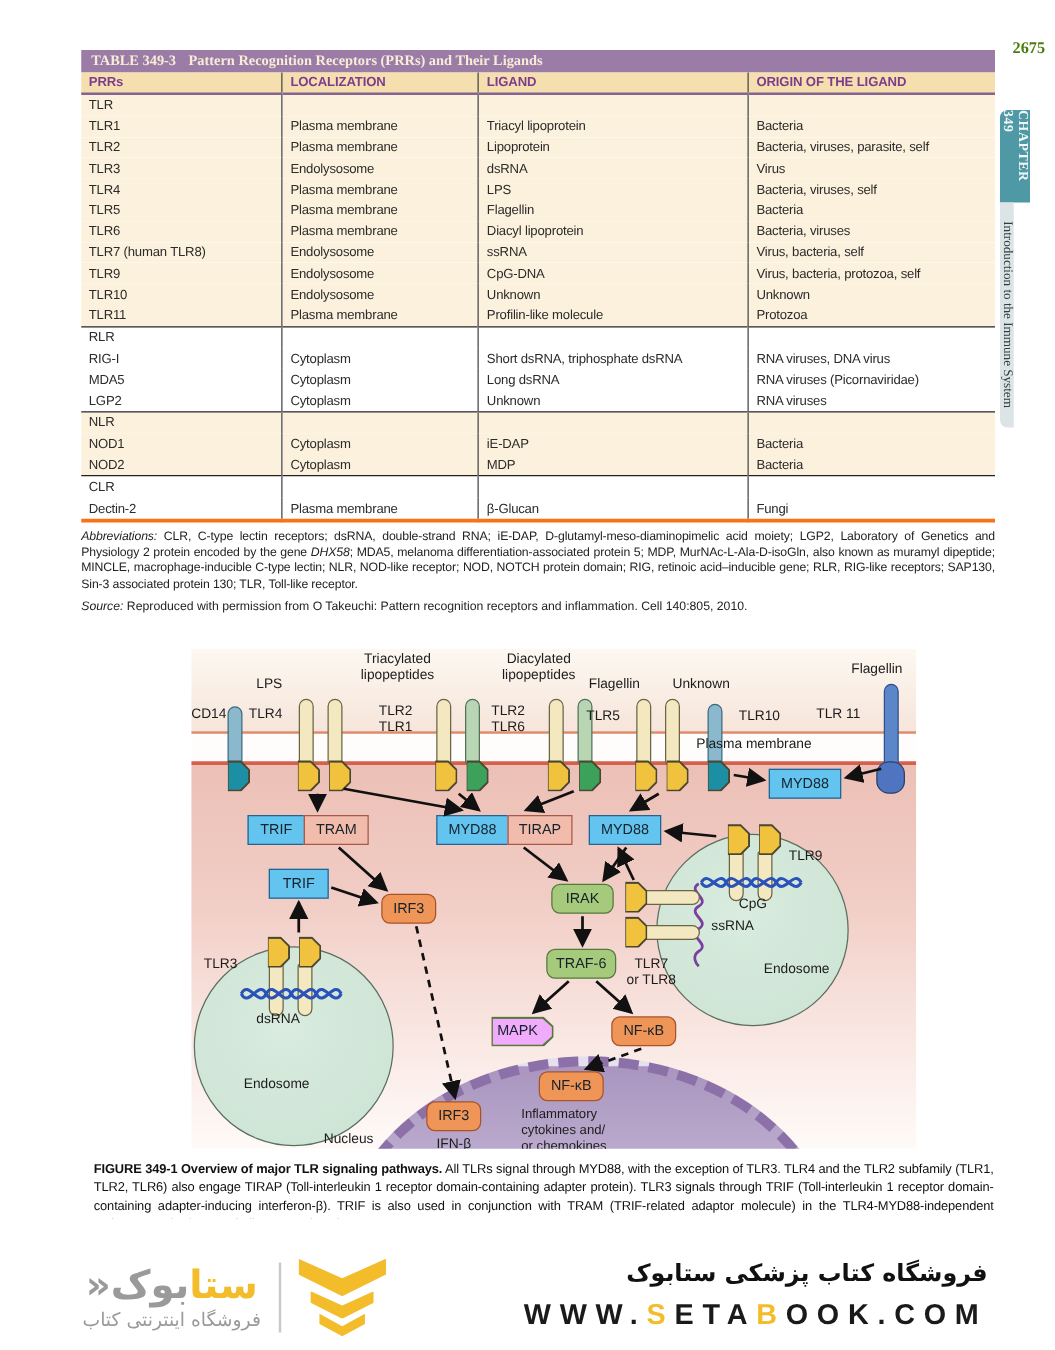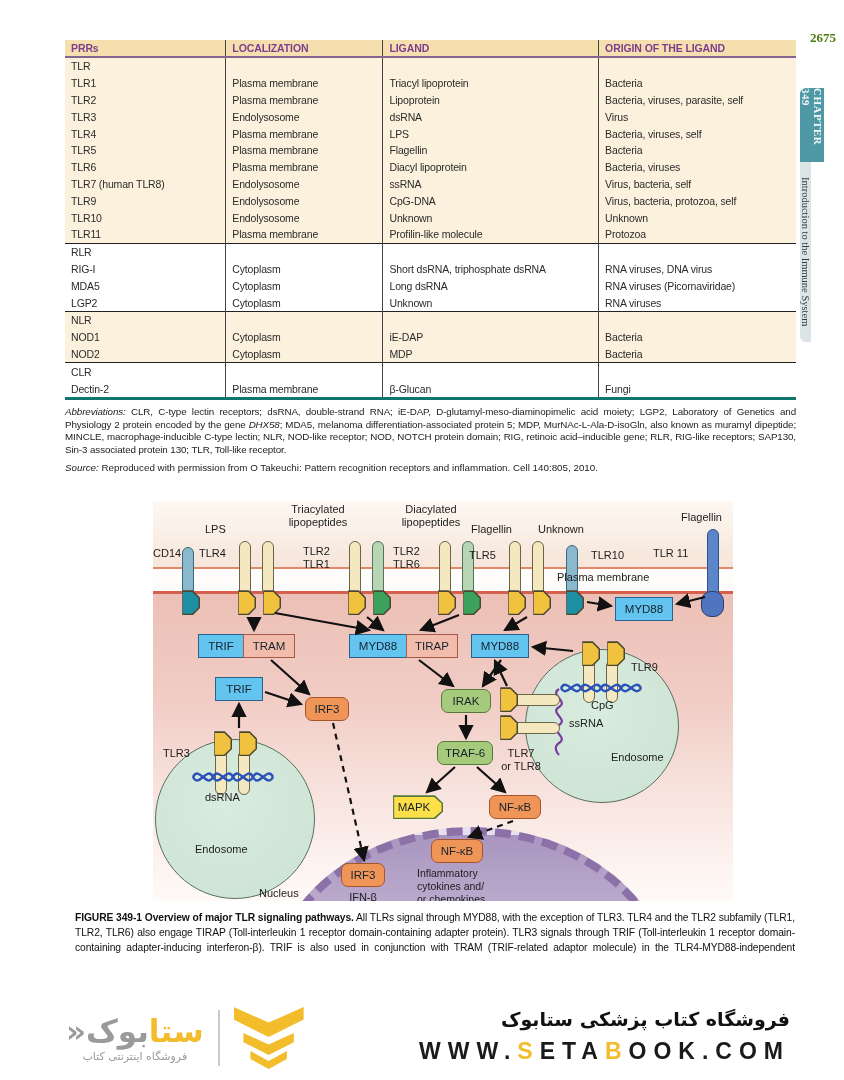--- a/index.html
+++ b/index.html
@@ -14,21 +14,21 @@
     font-family:"Liberation Serif",serif;font-weight:bold;font-size:11px;letter-spacing:.5px;}
   .chtab .light{background:#dde4e5;color:#2e3d42;height:180px;border-radius:0 0 0 6px;
     writing-mode:vertical-rl;display:flex;align-items:center;justify-content:center;
     font-family:"Liberation Serif",serif;font-size:10.5px;}
 
   
   .content{position:absolute;left:65px;top:40px;width:731px;}
   .tbl-title{background:#9b7ca7;color:#f7ecd8;font-family:"Liberation Serif",serif;font-weight:bold;
     font-size:11.5px;padding:3px 8px;height:12px;line-height:12px;}
   .tbl-title .rest{margin-left:10px;}
-  table.prr{border-collapse:collapse;width:100%;table-layout:fixed;border-bottom:3px solid #0f766e;}
+  table.prr{border-collapse:collapse;width:100%;table-layout:fixed;border-bottom:3px solid #f97316;}
   table.prr th{background:#f6dfae;color:#7d3d8f;font-size:10.5px;text-align:left;
     padding:2px 6px;border-bottom:2.5px solid #85648f;font-weight:bold;letter-spacing:-.1px;}
   table.prr td{font-size:10.5px;color:#2b2b2b;padding:0 6px;height:16.8px;line-height:12px;
     letter-spacing:-.15px;overflow:hidden;white-space:nowrap;}
   table.prr td:nth-child(n+2),table.prr th:nth-child(n+2){border-left:1px solid #444;}
   col.c0{width:22%}col.c1{width:21.5%}col.c2{width:29.5%}col.c3{width:27%}
   tr.cream td{background:#fcf1dd;}
   tr.white td{background:#ffffff;}
   tr.sec td{border-top:1.4px solid #222;}
   td.indent{padding-left:18px;}
@@ -77,21 +77,21 @@
     font-size:11.5px;color:#16222c;box-sizing:border-box;z-index:7;border:1.5px solid;}
   .bx.blue{background:#62c4ef;border-color:#2a628e;}
   .bx.pink{background:#f2bcac;border-color:#a85a48;}
   .bx.orange{background:#ef9557;border-color:#a8542a;border-radius:7px;}
   .bx.green{background:#a6ca7c;border-color:#55783b;border-radius:7px;}
   .duo{position:absolute;display:flex;z-index:7;}
   .duo .bx{position:relative;}
   .obox{position:absolute;z-index:7;clip-path:polygon(14% 0,86% 0,100% 32%,100% 68%,86% 100%,14% 100%);
     background:#55783b;display:flex;align-items:center;justify-content:center;}
   .obox > span{display:flex;align-items:center;justify-content:center;width:calc(100% - 3px);height:calc(100% - 3px);
-    clip-path:polygon(14% 0,86% 0,100% 32%,100% 68%,86% 100%,14% 100%);background:#fde047;font-size:11.5px;color:#16222c;}
+    clip-path:polygon(14% 0,86% 0,100% 32%,100% 68%,86% 100%,14% 100%);background:#f0abfc;font-size:11.5px;color:#16222c;}
 
   
   .endo{position:absolute;border-radius:50%;background:radial-gradient(circle at 45% 40%,#d9ecdf,#cbe2d2);
     border:1.5px solid #5b6e60;z-index:4;}
   .nucleus{position:absolute;left:116px;top:326px;width:404px;height:330px;border-radius:50%;
     border:8px dashed #8c70a8;background:linear-gradient(#a995bf,#c9bcd8 40%,#e6dfee 80%);z-index:3;box-sizing:border-box;}
   .helix{position:absolute;z-index:6;}
 
   .arrows{position:absolute;inset:0;z-index:8;pointer-events:none;}
 
@@ -102,21 +102,21 @@
   .caption .bold{font-weight:bold;}
   .caption .it{font-style:italic;}
 
   
   .footer{position:absolute;left:0;right:0;bottom:0;height:80px;background:#fff;}
   .f-left{position:absolute;left:66px;top:7px;display:flex;align-items:center;gap:14px;}
   .wordmark{text-align:center;}
   .wm-line{font-size:31px;font-weight:bold;line-height:34px;direction:rtl;font-family:"DejaVu Sans",sans-serif;}
   .wm-line .y{color:#f2bc2a;}
   .wm-line .g{color:#9a9a9a;}
-  .wm-sub{font-size:11px;color:#9a9a9a;margin-top:2px;direction:rtl;font-family:"DejaVu Sans",sans-serif;}
+  .wm-sub{font-size:15px;color:#9a9a9a;margin-top:2px;direction:rtl;font-family:"DejaVu Sans",sans-serif;}
   .vdiv{width:2px;height:56px;background:#c9c9c9;}
   .chevrons{width:70px;height:62px;position:relative;}
   .chev{position:absolute;left:0;width:70px;background:#f2bc2a;}
   .chev.c1{top:0;height:30px;clip-path:polygon(0 0,50% 52%,100% 0,100% 42%,50% 100%,0 42%);}
   .chev.c2{top:26px;height:22px;clip-path:polygon(14% 0,50% 52%,86% 0,86% 42%,50% 100%,14% 42%);}
   .chev.c3{top:44px;height:18px;clip-path:polygon(24% 0,50% 55%,76% 0,76% 45%,50% 100%,24% 45%);}
   .f-right{position:absolute;right:54px;top:8px;text-align:right;}
   .store-fa{font-size:19px;font-weight:bold;color:#111;direction:rtl;font-family:"DejaVu Sans",sans-serif;}
   .url{margin-top:8px;font-size:23px;font-weight:bold;letter-spacing:7px;color:#1a1a1a;font-family:"Liberation Sans",sans-serif;}
   .url .y{color:#f2bc2a;}
@@ -128,20 +128,23 @@
 
   <div class="pagenum">2675</div>
 
   <div class="chtab">
     <div class="teal">CHAPTER 349</div>
     <div class="light">Introduction to the Immune System</div>
   </div>
 
   <div class="content">
 
+    <div class="tbl-title">
+      <span>TABLE 349-3</span><span class="rest">Pattern Recognition Receptors (PRRs) and Their Ligands</span>
+    </div>
     <table class="prr">
       <colgroup>
           <col class="c0">
           <col class="c1">
           <col class="c2">
           <col class="c3">
         </colgroup>
       <thead>
         <tr>
           <th>PRRs</th>

